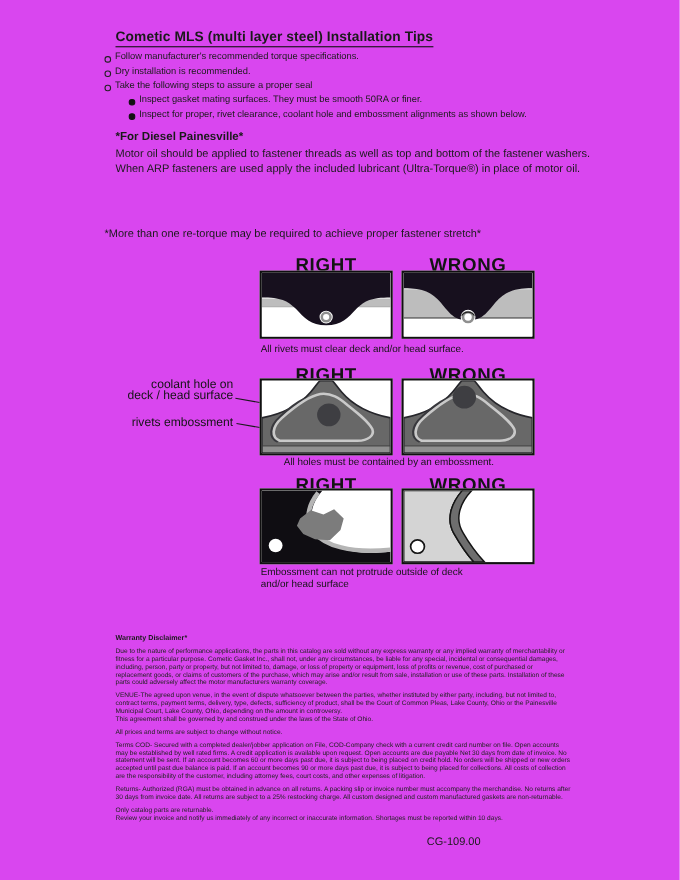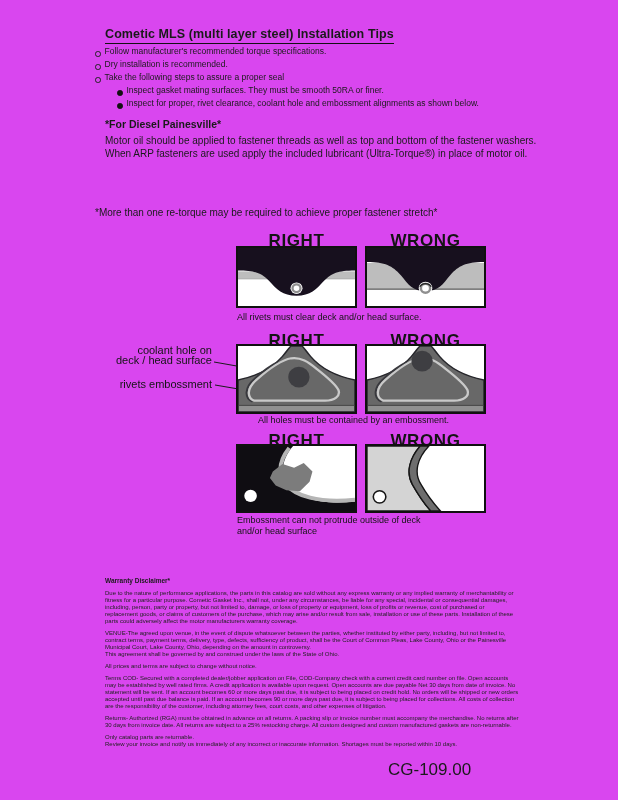--- a/index.html
+++ b/index.html
@@ -16,21 +16,21 @@
   .b-marker.filled{background:#111;border-color:#111;}
   .section-head{font-size:10.5px;font-weight:bold;}
   .rw-label{width:121px;text-align:center;font-size:17px;font-weight:600;letter-spacing:.6px;color:#141414;}
   .dbox{width:121px;border:2px solid #101010;box-sizing:border-box;background:#fff;}
   .dbox svg{display:block;width:100%;height:100%;}
   .caption{font-size:9px;line-height:10.8px;white-space:pre-line;color:#141414;}
   .ann{width:104px;text-align:right;font-size:11px;line-height:10px;white-space:pre-line;color:#141414;}
   .disc{width:414px;}
   .disc-head{font-size:6.5px;font-weight:bold;margin:0 0 6px 0;}
   .disc p{font-size:6px;line-height:7px;margin:0 0 5px 0;white-space:pre-line;color:#222;}
-  .footer-code{font-size:17px;color:#1a1a1a;}
+  .footer-code{font-size:10px;color:#1a1a1a;}
 </style>
 </head>
 <body>
 
 <div class="sheet">
 
   <div class="abs" style="left:105px;top:24px;">
     <span class="page-title">Cometic MLS (multi layer steel) Installation Tips</span>
   </div>
 

